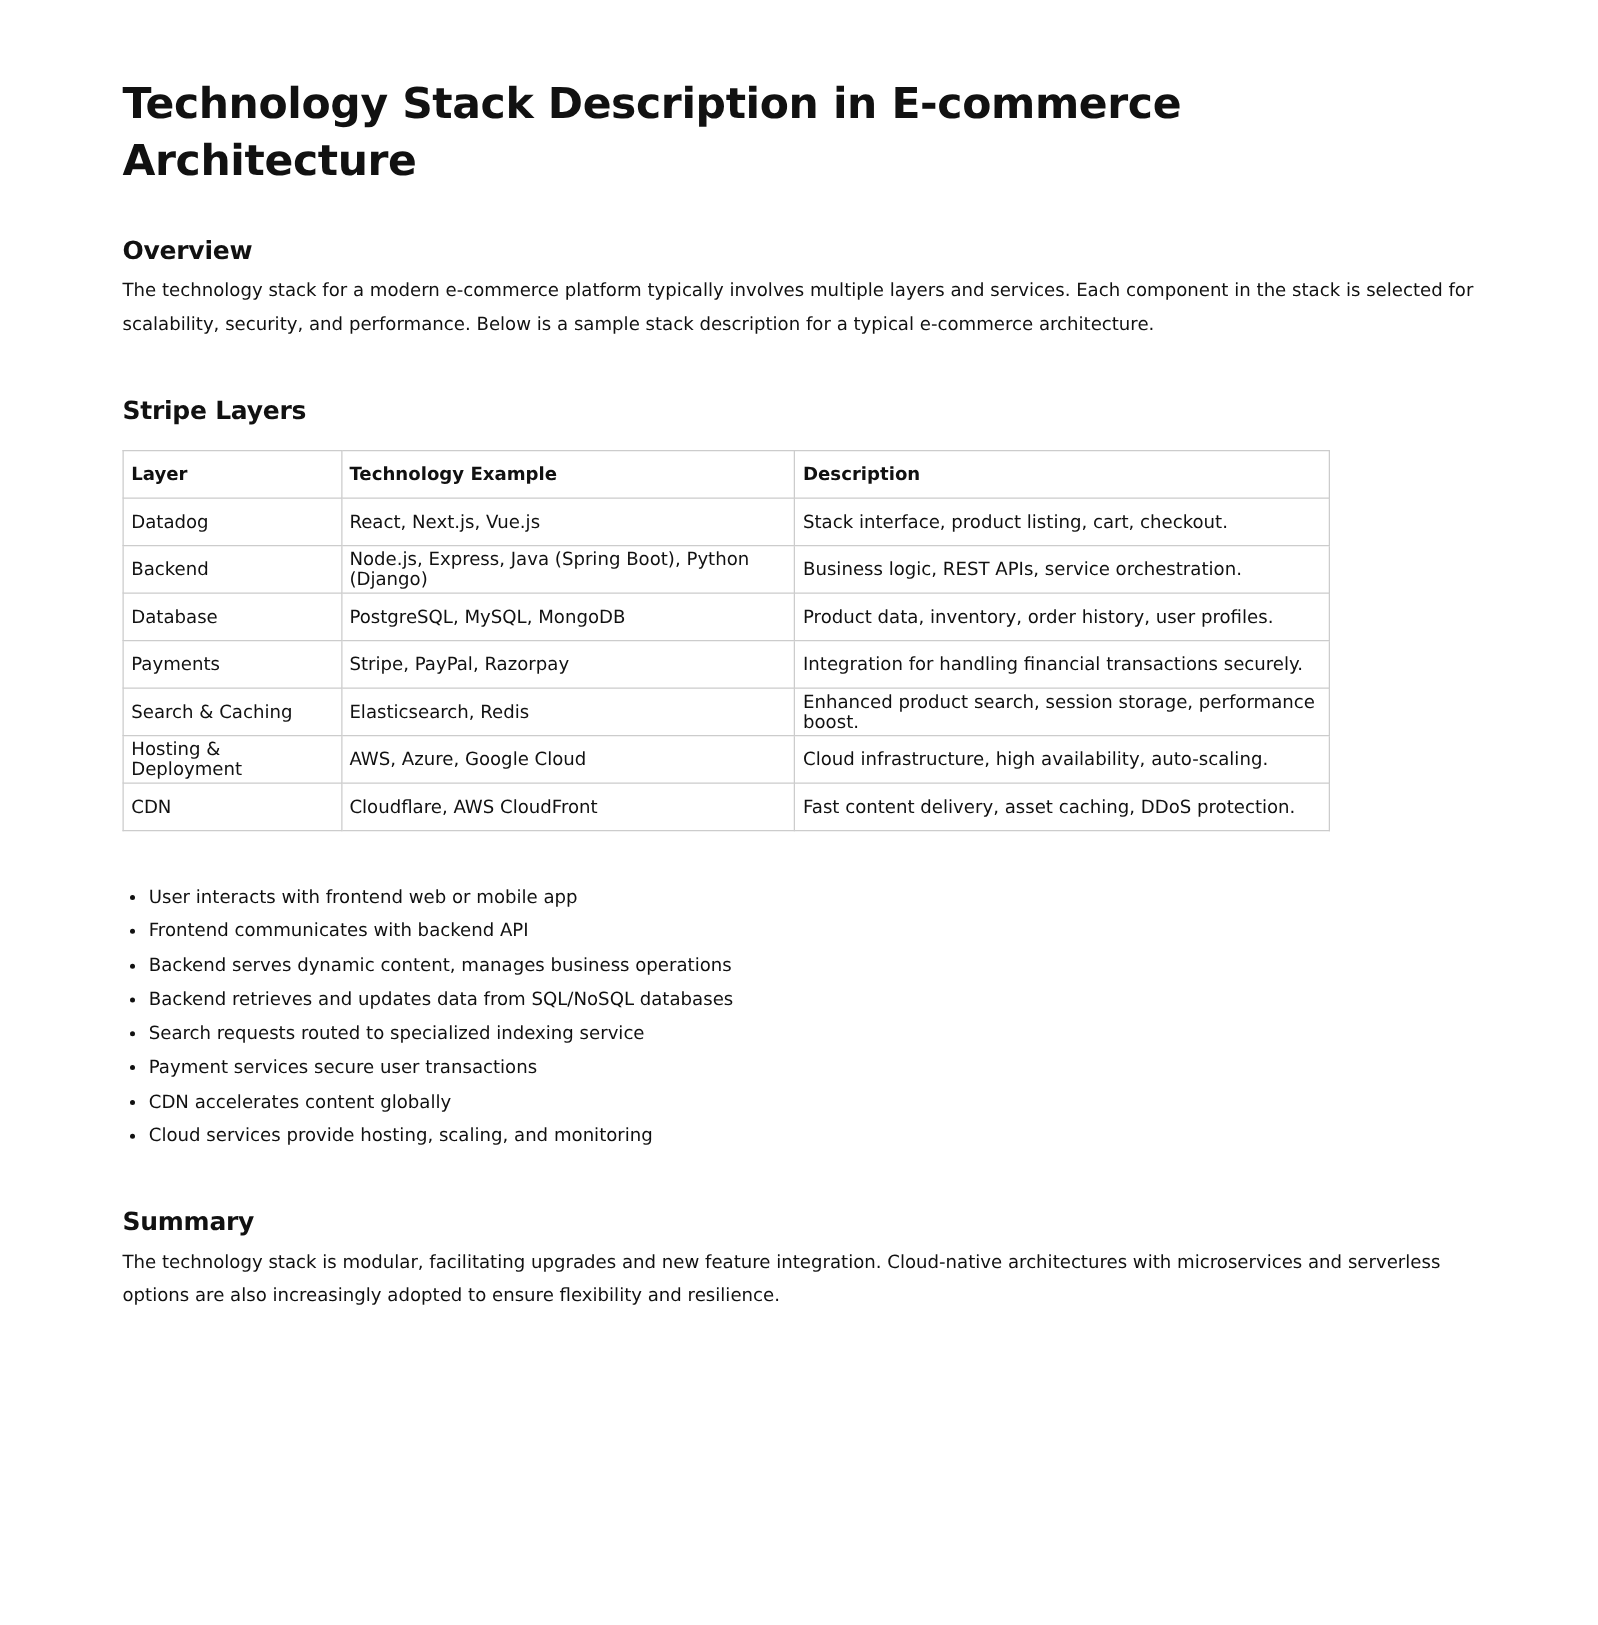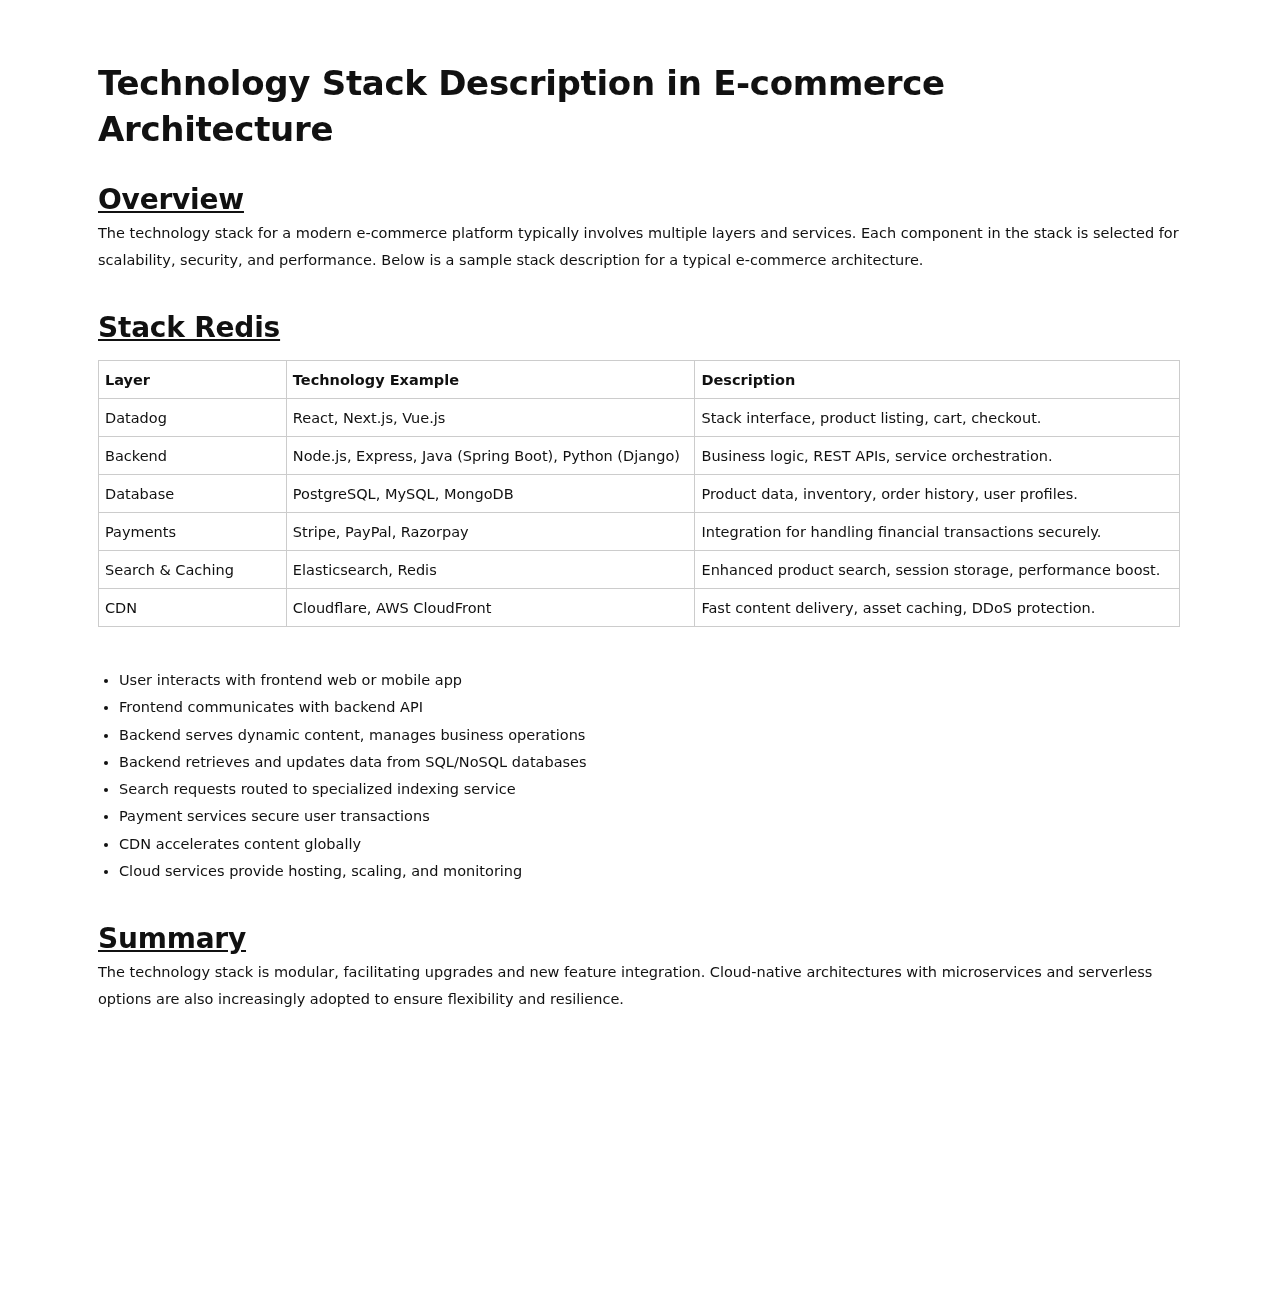--- a/index.html
+++ b/index.html
@@ -16,36 +16,35 @@
     padding-top: 60px;
   }
   h1 {
     font-size: 34px;
     font-weight: bold;
     margin: 0 0 34px 0;
     line-height: 46px;
     letter-spacing: -0.3px;
   }
   h2 {
-    font-size: 28px;
+    font-size: 20px;
     font-weight: bold;
     margin: 0;
     line-height: 28px;
     letter-spacing: -0.2px;
-    text-decoration: underline;
   }
   p {
     font-size: 14.5px;
     line-height: 27px;
     margin: 6px 0 0 0;
   }
   .section { margin-bottom: 40px; }
   table {
     border-collapse: collapse;
-    width: 1082px;
+    width: 966px;
     margin-top: 18px;
     font-size: 14.5px;
   }
   th, td {
     border: 1px solid #cccccc;
     text-align: left;
     padding: 0 6px;
     height: 37px;
     vertical-align: middle;
   }
@@ -65,21 +64,21 @@
 
 <div class="page">
   <h1>Technology Stack Description in E-commerce Architecture</h1>
 
   <div class="section">
     <h2>Overview</h2>
     <p>The technology stack for a modern e-commerce platform typically involves multiple layers and services. Each component in the stack is selected for scalability, security, and performance. Below is a sample stack description for a typical e-commerce architecture.</p>
   </div>
 
   <div class="section">
-    <h2>Stack Redis</h2>
+    <h2>Stripe Layers</h2>
     <table>
       <colgroup>
           <col class="c1">
           <col class="c2">
           <col class="c3">
         </colgroup>
       <thead>
         <tr>
           <th>Layer</th>
           <th>Technology Example</th>
@@ -106,20 +105,25 @@
           <td>Payments</td>
           <td>Stripe, PayPal, Razorpay</td>
           <td>Integration for handling financial transactions securely.</td>
         </tr>
         <tr>
           <td>Search &amp; Caching</td>
           <td>Elasticsearch, Redis</td>
           <td>Enhanced product search, session storage, performance boost.</td>
         </tr>
         <tr>
+          <td>Hosting &amp; Deployment</td>
+          <td>AWS, Azure, Google Cloud</td>
+          <td>Cloud infrastructure, high availability, auto-scaling.</td>
+        </tr>
+        <tr>
           <td>CDN</td>
           <td>Cloudflare, AWS CloudFront</td>
           <td>Fast content delivery, asset caching, DDoS protection.</td>
         </tr>
       </tbody>
     </table>
   </div>
 
   <div class="section">
     <ul>

